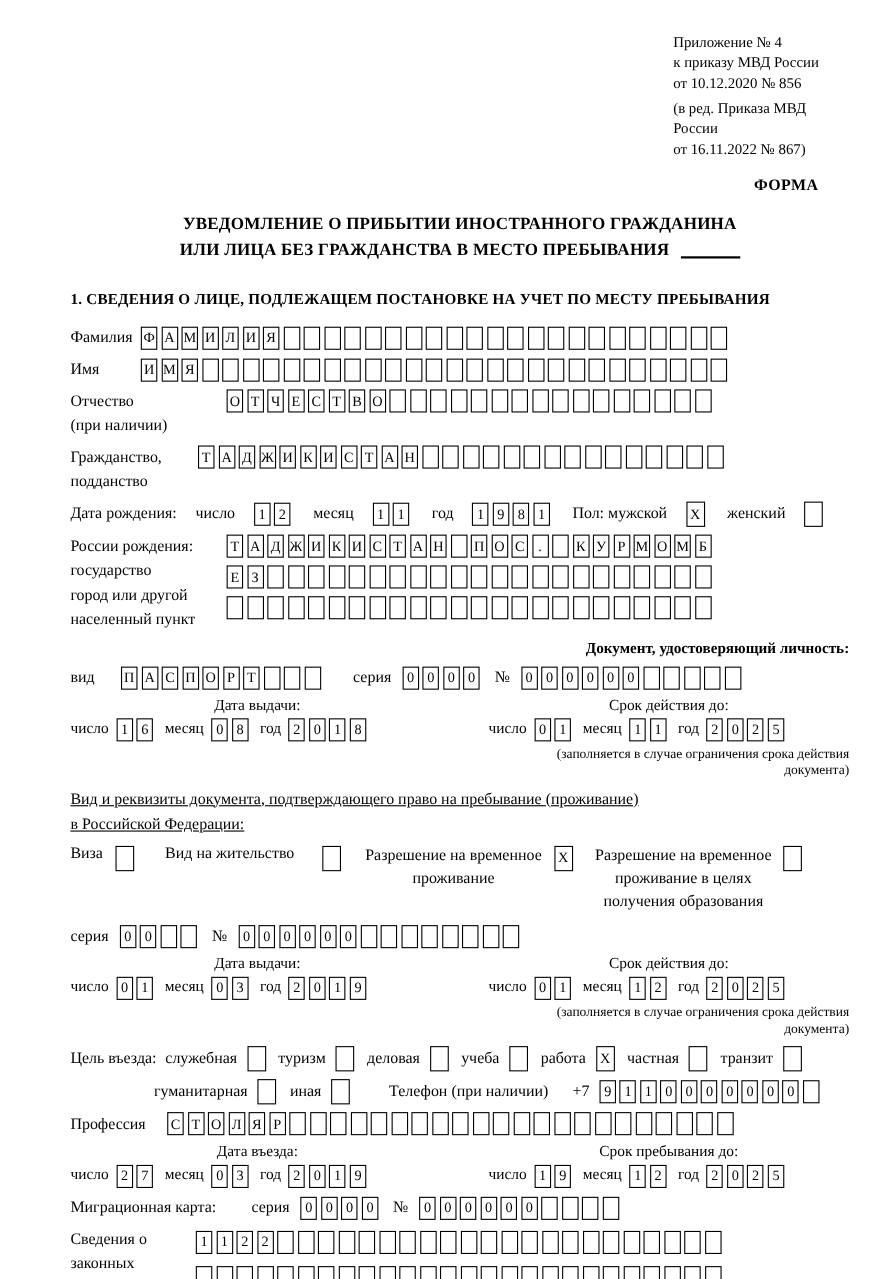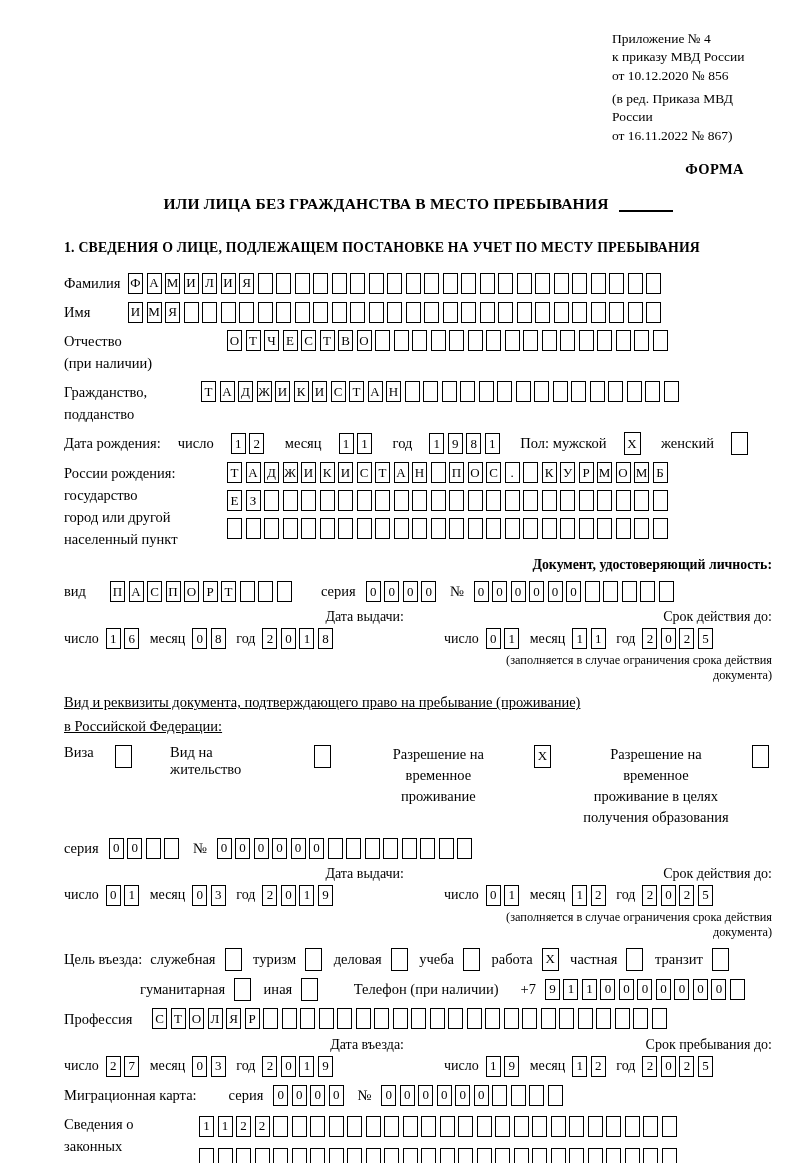--- a/index.html
+++ b/index.html
@@ -14,41 +14,41 @@
   .topright { margin-left:548px; font-size:13.5px; line-height:1.36; }
   .topright .grp2 { margin-top:5px; }
   .forma { text-align:right; padding-right:28px; font-weight:bold; font-size:14.5px; margin-top:16px; letter-spacing:.4px; }
 
   .title { text-align:center; font-weight:bold; font-size:15.5px; line-height:1.55; margin-top:14px; letter-spacing:.2px; }
   .uline { display:inline-block; width:54px; border-bottom:2px solid #000; margin-left:10px; transform:translateY(3px); }
 
   .sec { font-weight:bold; font-size:13.8px; margin-top:24px; margin-bottom:16px; letter-spacing:.2px; }
 
   .frow { display:flex; align-items:center; margin-bottom:7px; font-size:14.5px; }
-  .frow.top { align-items:flex-start;gap:21px; }
+  .frow.top { align-items:flex-start; }
   .lblcol { line-height:1.52; flex:0 0 auto; }
   .w64  { width:64px; }  .w88 { width:88px; }
   .w116 { width:116px; } .w142 { width:142px; } .w114 { width:114px; }
 
   .cells { display:flex; flex:0 0 auto; }
   .cell {
     width:15px; height:21px; flex:0 0 auto;
     border:1.5px solid #000; margin-right:3.5px;
     display:flex; align-items:center; justify-content:center;
     font-size:13px; background:#fff;
   }
   .cbwrap .cell { width:17px; height:23px; }
   .mt { margin-top:7px; }
 
   .dochead { text-align:right; font-weight:bold; font-size:13.8px; margin:4px 0 8px 0; }
 
   .dates { display:flex; margin-bottom:8px; font-size:14px; }
   .dcol.left { width:340px; flex:0 0 auto; }
   .dcol.right { flex:1; padding-left:40px; }
-  .dhead { text-align:right; margin-bottom:3px; }
+  .dhead { text-align:center; margin-bottom:3px; }
   .dcol.right .dhead { padding-left:0; }
   .dline { display:flex; align-items:center; gap:7px; }
   .dnote { font-size:12.3px; margin-top:4px; text-align:right; }
 
   .residlines { font-size:14.5px; line-height:1.6; margin-bottom:6px;text-decoration:underline; }
 
   .visa-row { gap:11px; margin-bottom:10px; }
   .visa-row .cbwrap { margin-top:1px; }
   .center2 { text-align:center; line-height:1.45; }
 
@@ -66,20 +66,21 @@
     <div>Приложение № 4</div>
     <div>к приказу МВД России</div>
     <div>от 10.12.2020 № 856</div>
     <div class="grp2">(в ред. Приказа МВД России</div>
     <div>от 16.11.2022 № 867)</div>
   </div>
 
   <div class="forma">ФОРМА</div>
 
   <div class="title">
+    <div>УВЕДОМЛЕНИЕ О ПРИБЫТИИ ИНОСТРАННОГО ГРАЖДАНИНА</div>
     <div><span>ИЛИ ЛИЦА БЕЗ ГРАЖДАНСТВА В МЕСТО ПРЕБЫВАНИЯ</span><span class="uline"></span></div>
   </div>
 
   <div class="sec">1. СВЕДЕНИЯ О ЛИЦЕ, ПОДЛЕЖАЩЕМ ПОСТАНОВКЕ НА УЧЕТ ПО МЕСТУ ПРЕБЫВАНИЯ</div>
 
   <div class="frow">
     <span class="lblcol w64">Фамилия</span>
     <span class="cells">
         <span class="cell">Ф</span>
         <span class="cell">А</span>

